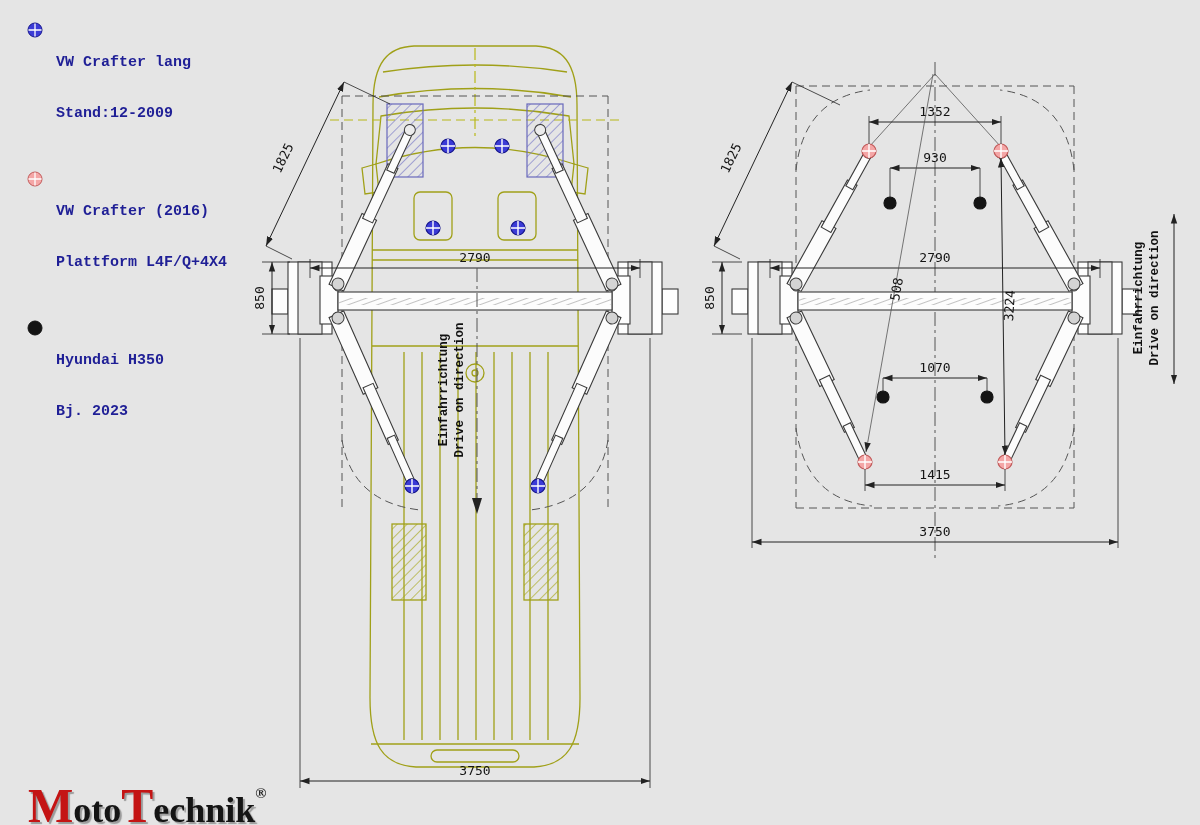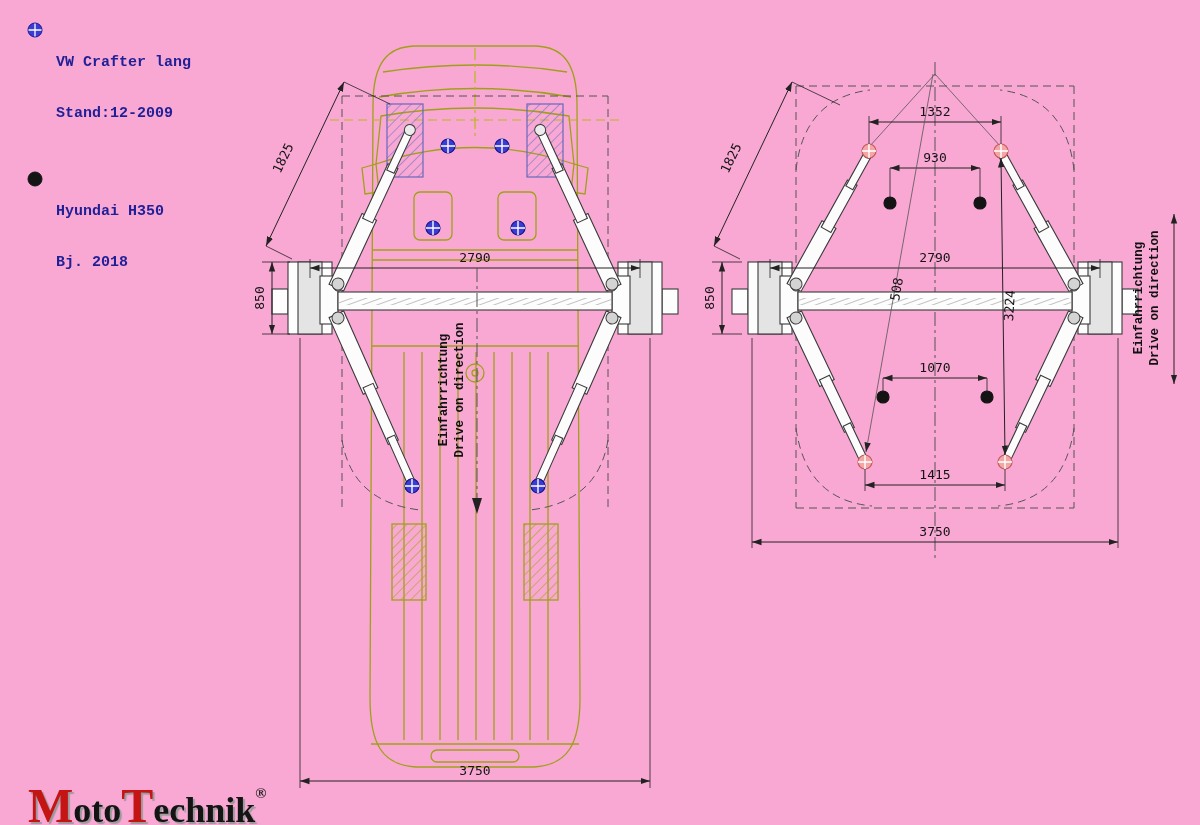--- a/index.html
+++ b/index.html
@@ -1,16 +1,16 @@
 <!DOCTYPE html>
 <html><head>
 <meta charset="utf-8">
 <style>
   html,body{margin:0;padding:0;background:#fff;}
-  .stage{position:relative;width:1200px;height:825px;background:#f9a8d4;overflow:hidden;
+  .stage{position:relative;width:1200px;height:825px;background:#e5e5e5;overflow:hidden;
          font-family:"Liberation Sans",sans-serif;}
   
   .legend{position:absolute;left:26px;top:20px;display:flex;flex-direction:column;gap:13px;z-index:5;}
   .legend-item{display:flex;gap:12px;align-items:flex-start;}
   .lg-marker{margin-top:1px;flex:0 0 auto;}
   .lg-text{font-family:"Liberation Mono",monospace;font-weight:bold;font-size:15px;
            line-height:17px;color:#1f1f96;white-space:pre;}
   
   .logo{position:absolute;left:28px;top:758px;z-index:5;font-family:"Liberation Serif",serif;
         font-weight:bold;white-space:nowrap;margin-top:20px;}
@@ -55,25 +55,35 @@
         <circle cx="9" cy="9" r="7" stroke="#16168c" fill="#3b3bd6"></circle>
         <path d="M9,2.5 V15.5 M2.5,9 H15.5" stroke="#fff" stroke-width="1.3" fill="none"></path>
       </svg>
       <div class="lg-text">
         <div>VW Crafter lang</div>
         <div>Stand:12-2009</div>
       </div>
     </div>
     <div class="legend-item">
       <svg class="lg-marker" width="18" height="18">
+        <circle cx="9" cy="9" r="7" stroke="#c25b5b" fill="#f4a6a6"></circle>
+        <path d="M9,2.5 V15.5 M2.5,9 H15.5" stroke="#fff" stroke-width="1.3" fill="none"></path>
+      </svg>
+      <div class="lg-text">
+        <div>VW Crafter (2016)</div>
+        <div>Plattform L4F/Q+4X4</div>
+      </div>
+    </div>
+    <div class="legend-item">
+      <svg class="lg-marker" width="18" height="18">
         <circle cx="9" cy="9" r="7" stroke="#141414" fill="#141414"></circle>
       </svg>
       <div class="lg-text">
         <div>Hyundai H350</div>
-        <div>Bj. 2018</div>
+        <div>Bj. 2023</div>
       </div>
     </div>
   </div>
 
   <svg class="drawing" width="1200" height="825" viewBox="0 0 1200 825">
     <defs>
       <marker id="arw" viewBox="0 0 10 8" refX="9.5" refY="4" markerWidth="10" markerHeight="8" orient="auto-start-reverse" markerUnits="userSpaceOnUse">
         <path d="M0,0.8 L9.5,4 L0,7.2 Z" fill="#222"></path>
       </marker>
       <pattern id="hGray" width="5" height="5" patternUnits="userSpaceOnUse" patternTransform="rotate(70)">

